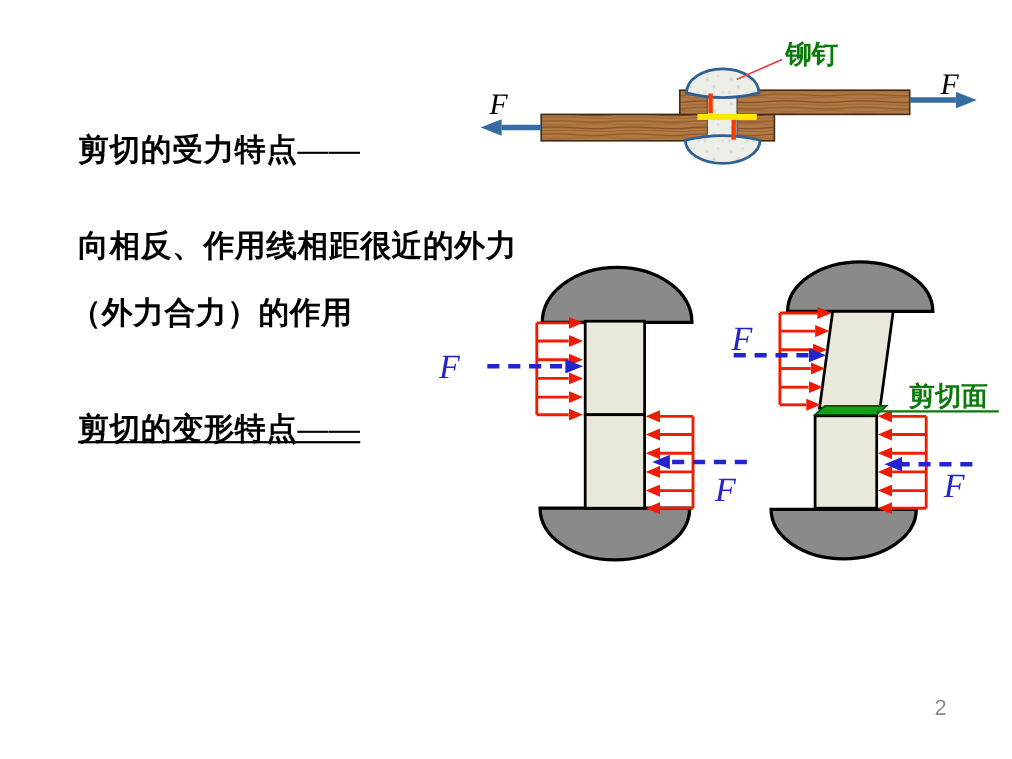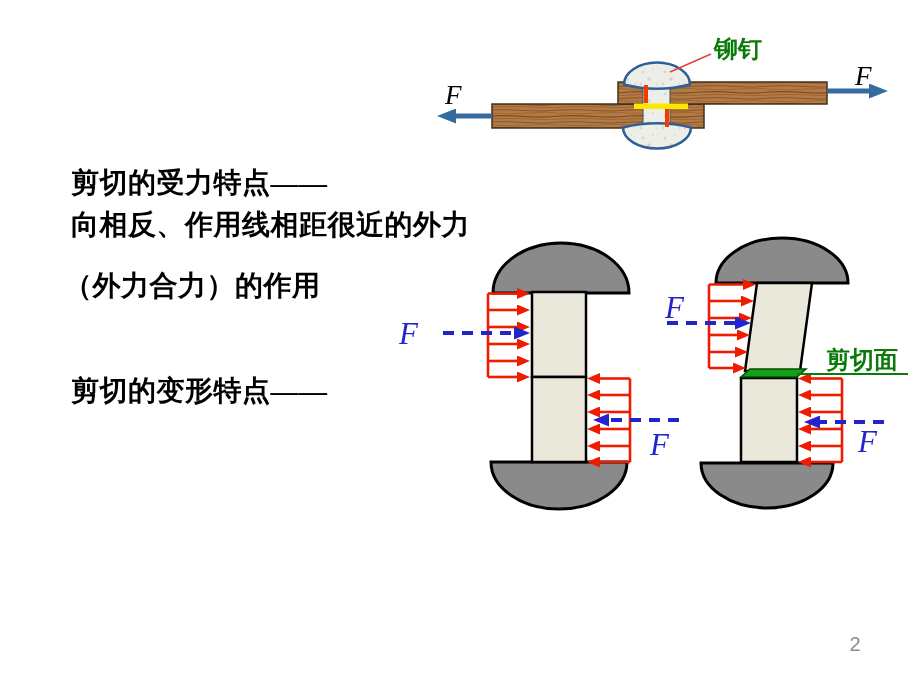--- a/index.html
+++ b/index.html
@@ -23,26 +23,26 @@
   .shank{fill:#eae8db;stroke:#000;stroke-width:2.5;}
   .gplane{fill:#17a017;stroke:#045004;stroke-width:1.5;}
   .plank{stroke:#42301a;stroke-width:1.5;}
   .head{stroke:#2e6096;stroke-width:2.5;}
 </style>
 </head>
 <body>
 
 <div class="slide">
 
-  <div class="zh" style="left:71px;top:121px;margin-top:46px;">剪切的受力特点——</div>
+  <div class="zh" style="left:71px;top:121px;">剪切的受力特点——</div>
 
   <div class="zh" style="left:71px;top:209px;">向相反、作用线相距很近的外力</div>
   <div class="zh" style="left:64px;top:246px;margin-top:24px;">（外力合力）的作用</div>
 
-  <div class="zh" style="left:71px;top:375px;">剪切的变形特点——</div>
+  <div class="zh" style="left:71px;top:375px;text-decoration:underline;">剪切的变形特点——</div>
 
 
 
   <svg style="left:430px;top:20px;" width="490" height="150" viewBox="430 20 490 150">
     <defs>
       <pattern id="wood" x="0" y="0" width="70" height="12" patternUnits="userSpaceOnUse">
         <rect width="70" height="12" fill="#b27a45"></rect>
         <path d="M0,2 Q18,1 35,2.5 T70,2" stroke="#8a5426" stroke-width="1" fill="none"></path>
         <path d="M0,5 Q20,6.5 40,5 T70,5.5" stroke="#9a6130" stroke-width="0.8" fill="none"></path>
         <path d="M0,8 Q15,7 35,8.5 T70,8" stroke="#7c4a20" stroke-width="1.1" fill="none"></path>

